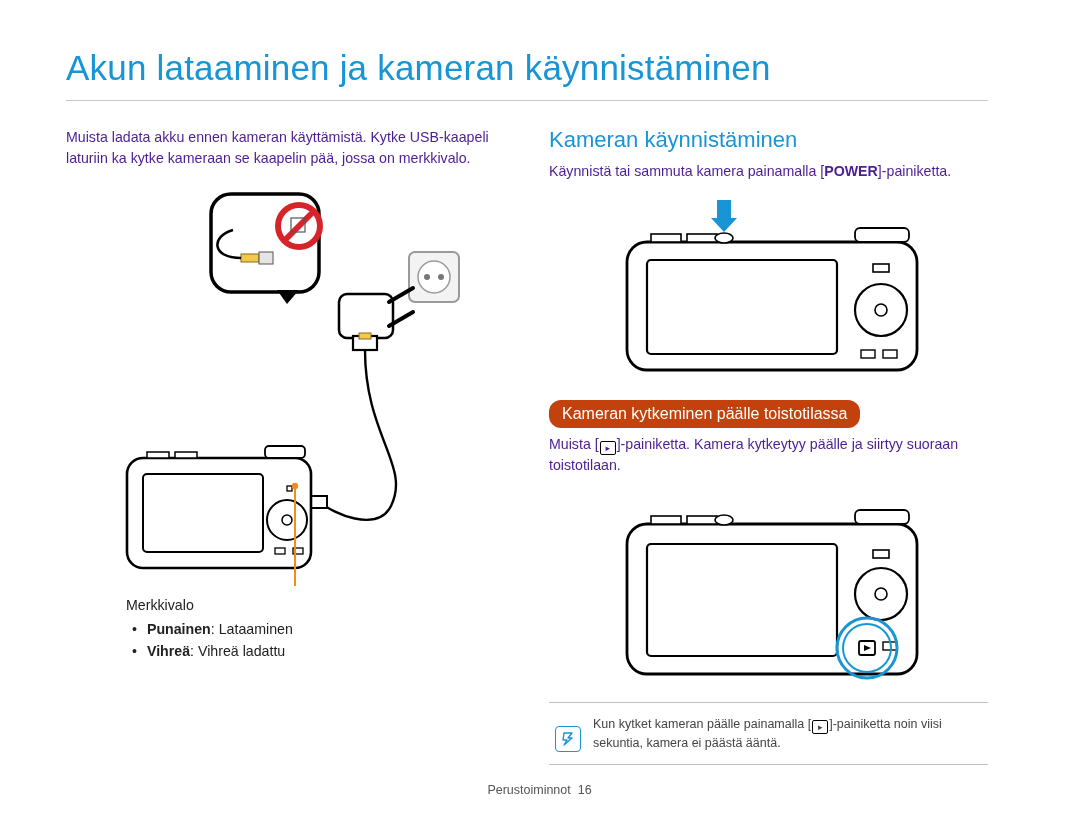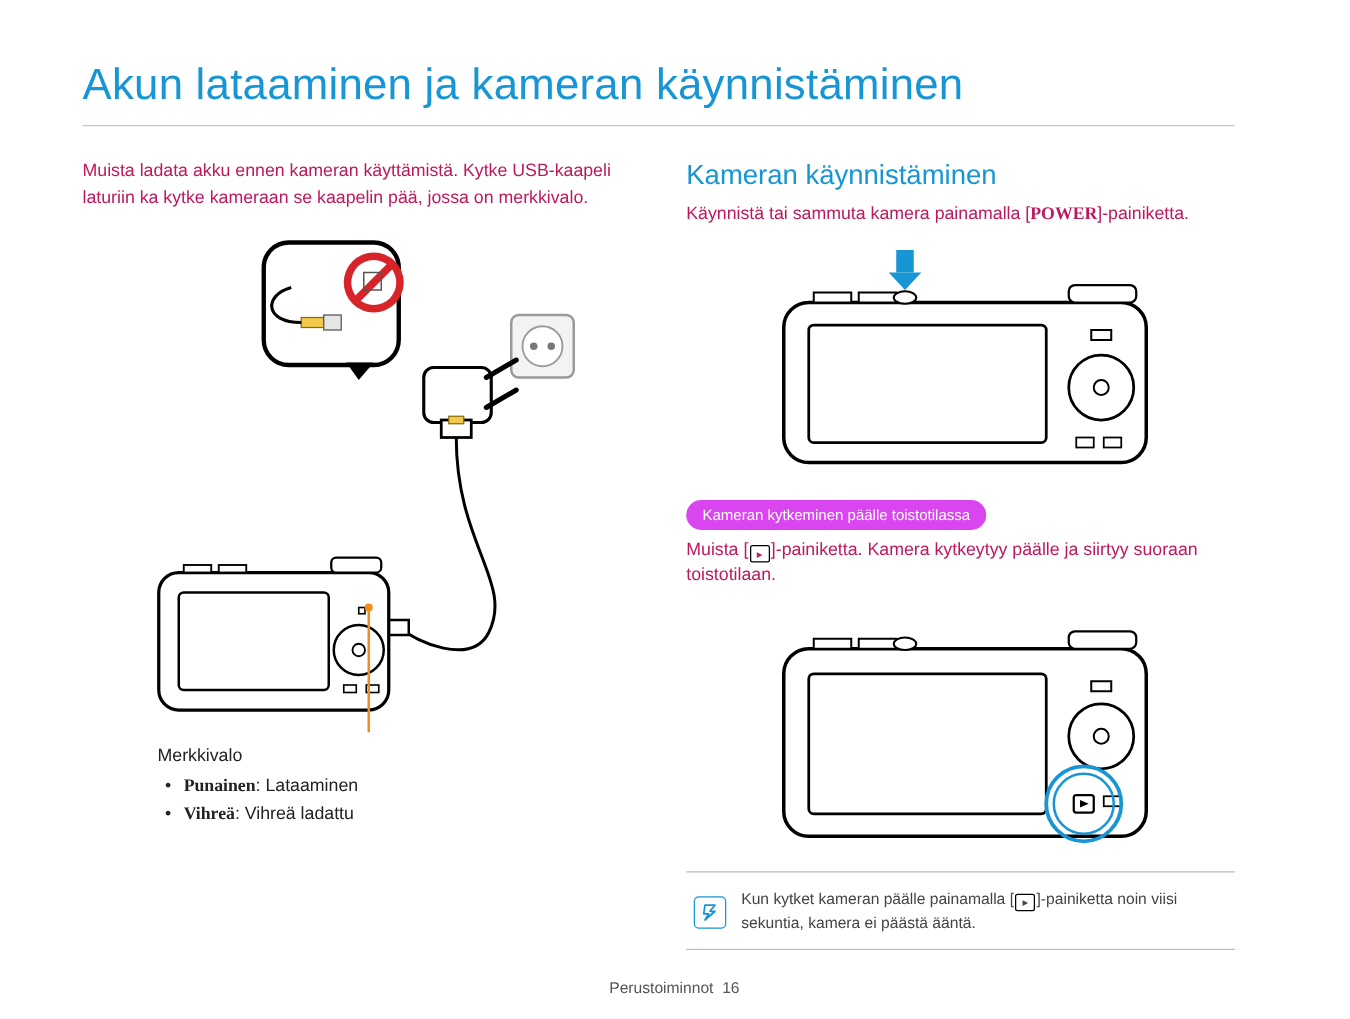--- a/index.html
+++ b/index.html
@@ -2,49 +2,49 @@
 <html><head>
 <meta charset="utf-8">
 <style>
   * { box-sizing: border-box; margin: 0; padding: 0; }
   html, body { width: 1080px; height: 815px; background: #ffffff; font-family: Arial, Helvetica, sans-serif; color: #000; }
   .page { padding: 48px 92px 20px 66px; position: relative; height: 100%; }
   .page-title { font-size: 35px; font-weight: 300; color: #1795d4; letter-spacing: 0.2px; border-bottom: 1px solid #c9c9c9; padding-bottom: 12px; margin-bottom: 26px; }
   .columns { display: flex; gap: 44px; }
   .col { flex: 1 1 50%; }
   .section-title { font-size: 22px; color: #1795d4; font-weight: 400; margin-bottom: 8px; }
-  .body-text { font-size: 14.2px; line-height: 1.45; color: #be185d; }
+  .body-text { font-size: 14.2px; line-height: 1.45; color: #4c1d95; }
   .illus { width: 100%; display: flex; justify-content: center; margin: 18px 0 8px 0; }
   .illus svg { display: block; }
   .legend { font-size: 14.2px; line-height: 1.55; color: #222; margin-top: 8px; padding-left: 60px; }
   .legend .led-label { margin-bottom: 2px; }
   .legend ul { list-style: none; padding-left: 6px; }
   .legend li::before { content: "•"; margin-right: 6px; }
   .subheader-pill {
-    display: inline-block; background: #d946ef; color: #fff; font-size: 12px;
+    display: inline-block; background: #c2410c; color: #fff; font-size: 16px;
     padding: 5px 13px; border-radius: 12px; margin: 12px 0 6px 0;
   }
   .inline-icon {
     display: inline-flex; align-items: center; justify-content: center;
     width: 16px; height: 14px; border: 1.2px solid #000; border-radius: 2px;
     vertical-align: -2px; margin: 0 1px;
   }
   .inline-icon::after { content: "▸"; font-size: 9px; line-height: 1; }
   .note-box {
-    display: flex; gap: 12px; align-items: center;
+    display: flex; gap: 12px; align-items: flex-end;
     border-top: 1px solid #bfbfbf; border-bottom: 1px solid #bfbfbf;
     padding: 12px 6px; margin-top: 4px;
   }
   .note-icon {
     flex: 0 0 auto; width: 26px; height: 26px; border: 1.5px solid #1795d4; border-radius: 4px;
     display: flex; align-items: center; justify-content: center; color: #1795d4; margin-top: 2px;
   }
   .note-text { font-size: 12.5px; line-height: 1.45; color: #444; }
   .footer { position: absolute; bottom: 18px; left: 0; right: 1px; text-align: center; font-size: 12.5px; color: #555; }
-  b { font-weight: 700; font-family: Liberation Serif, serif; }
+  b { font-weight: 700; }
 </style>
 </head>
 <body>
 
 <div class="page">
 
   <h1 class="page-title">Akun lataaminen ja kameran käynnistäminen</h1>
 
   <div class="columns">
 

